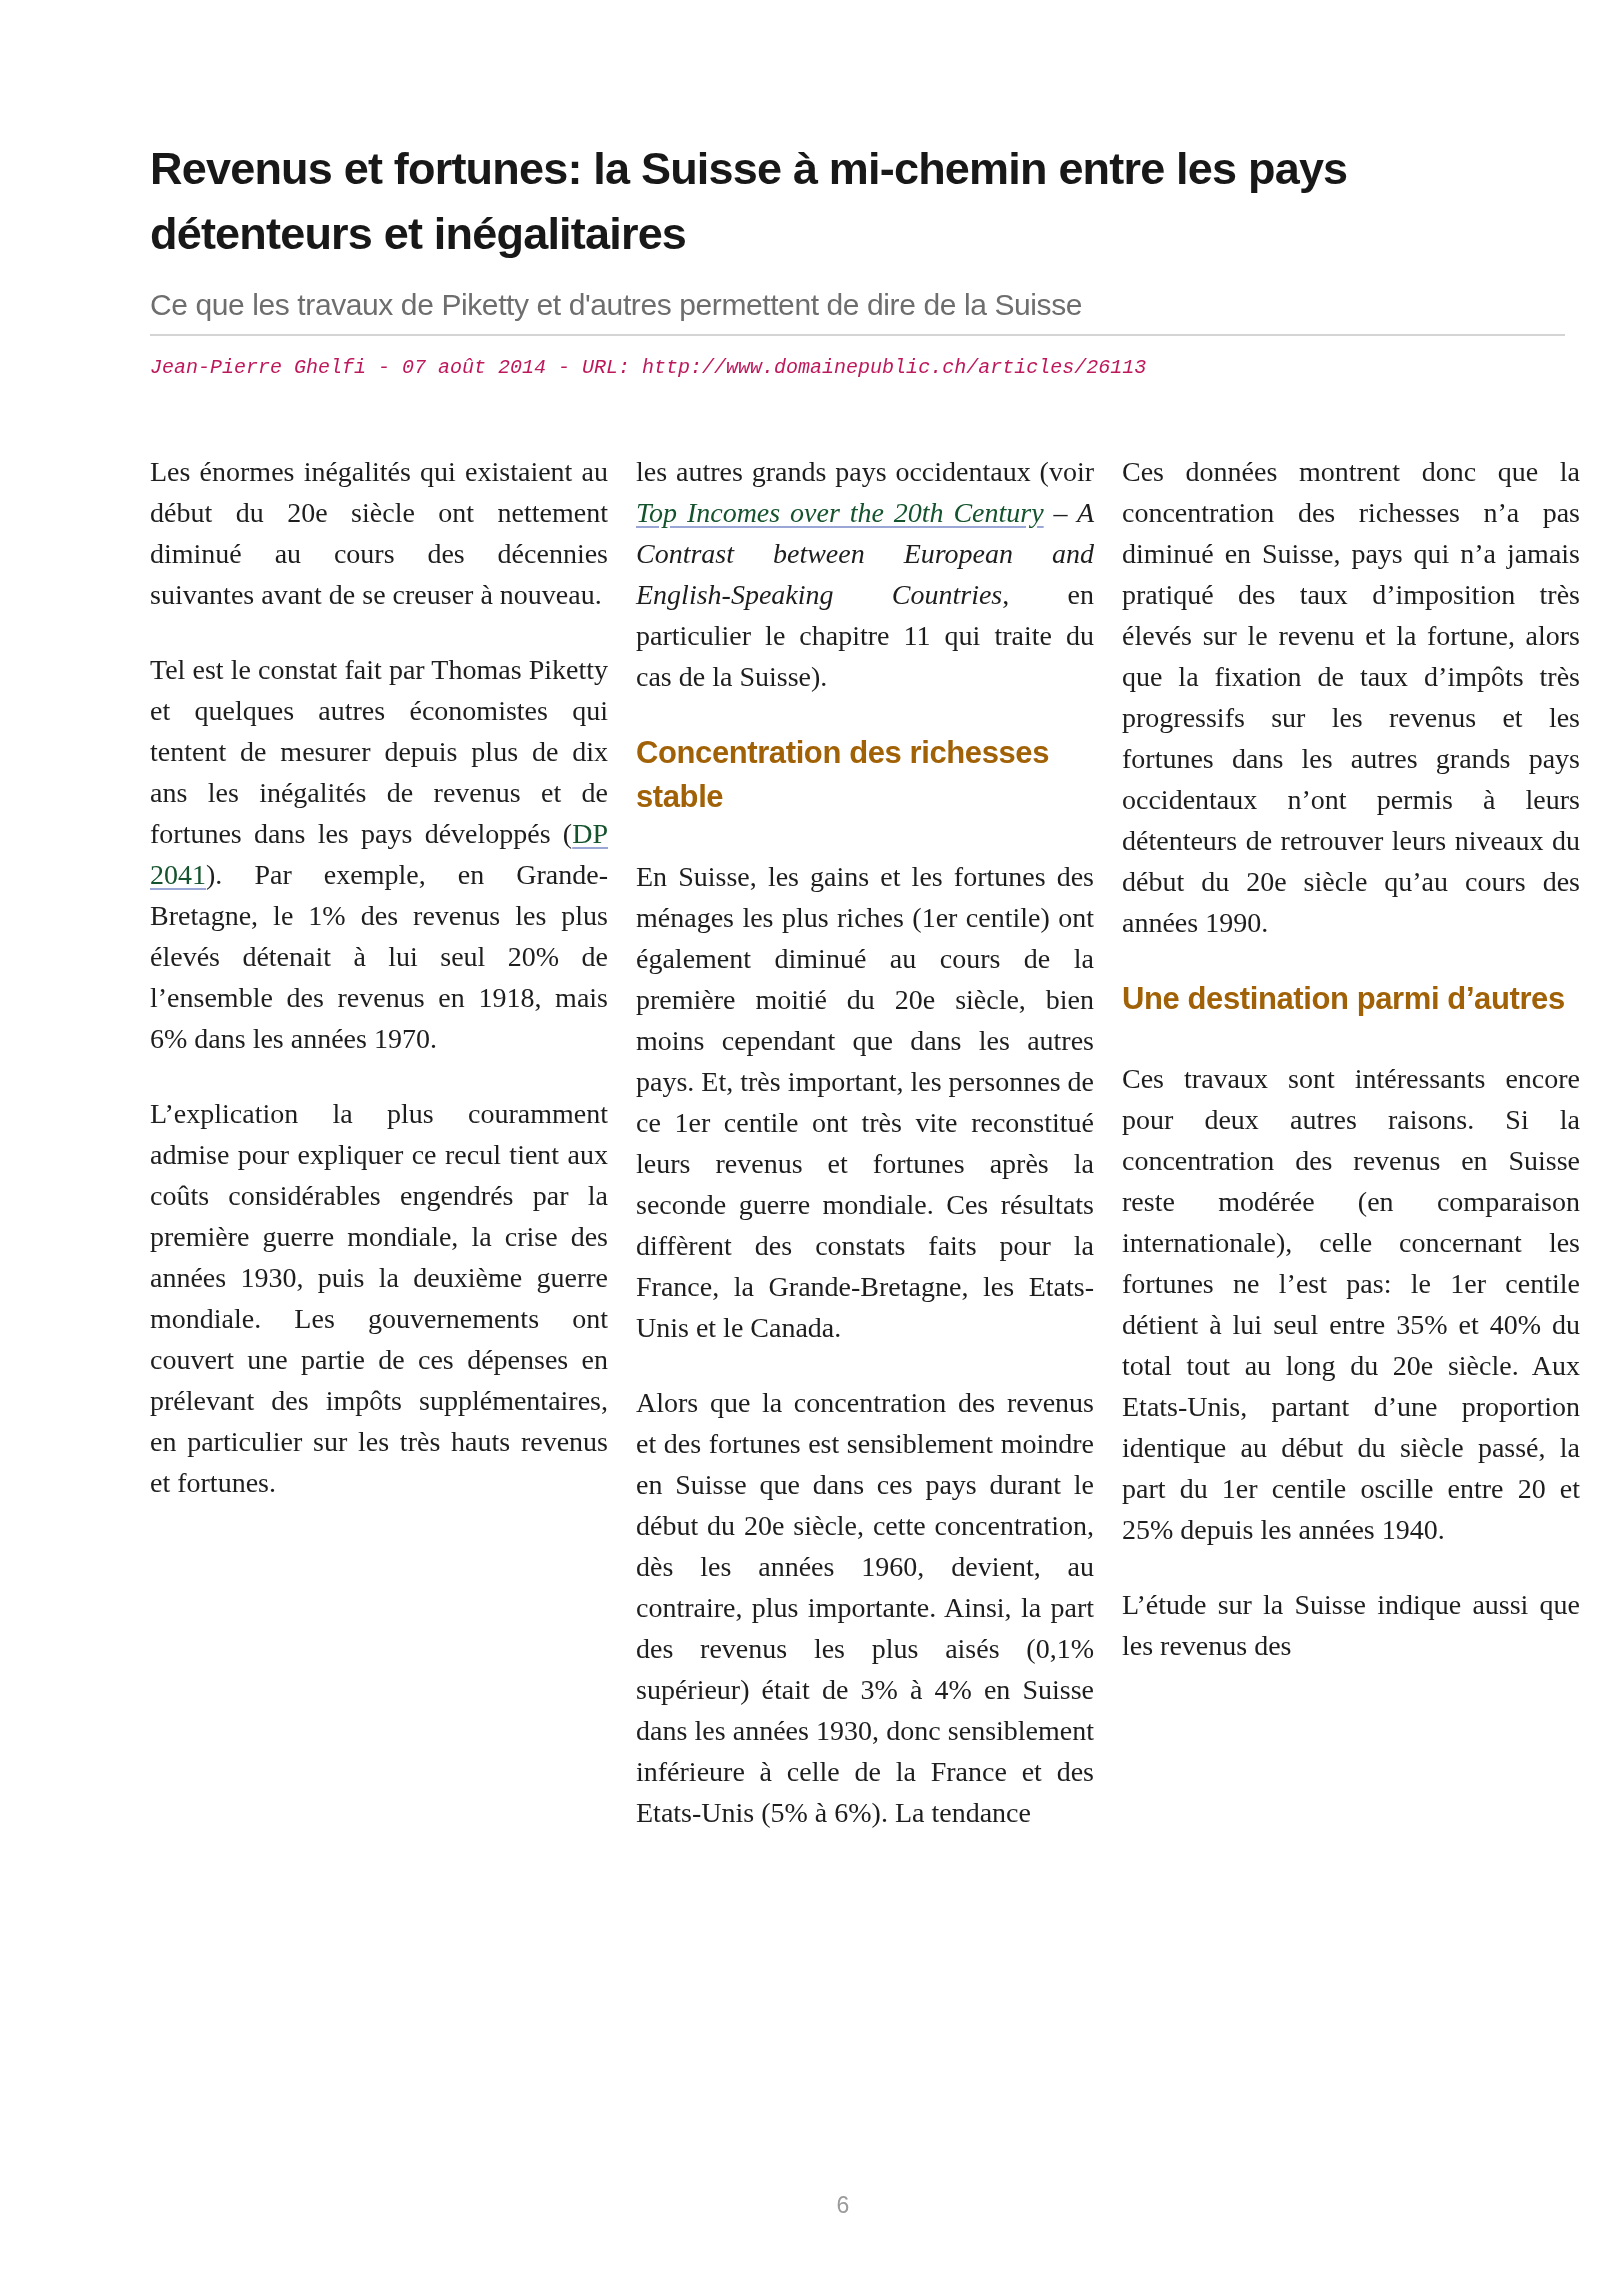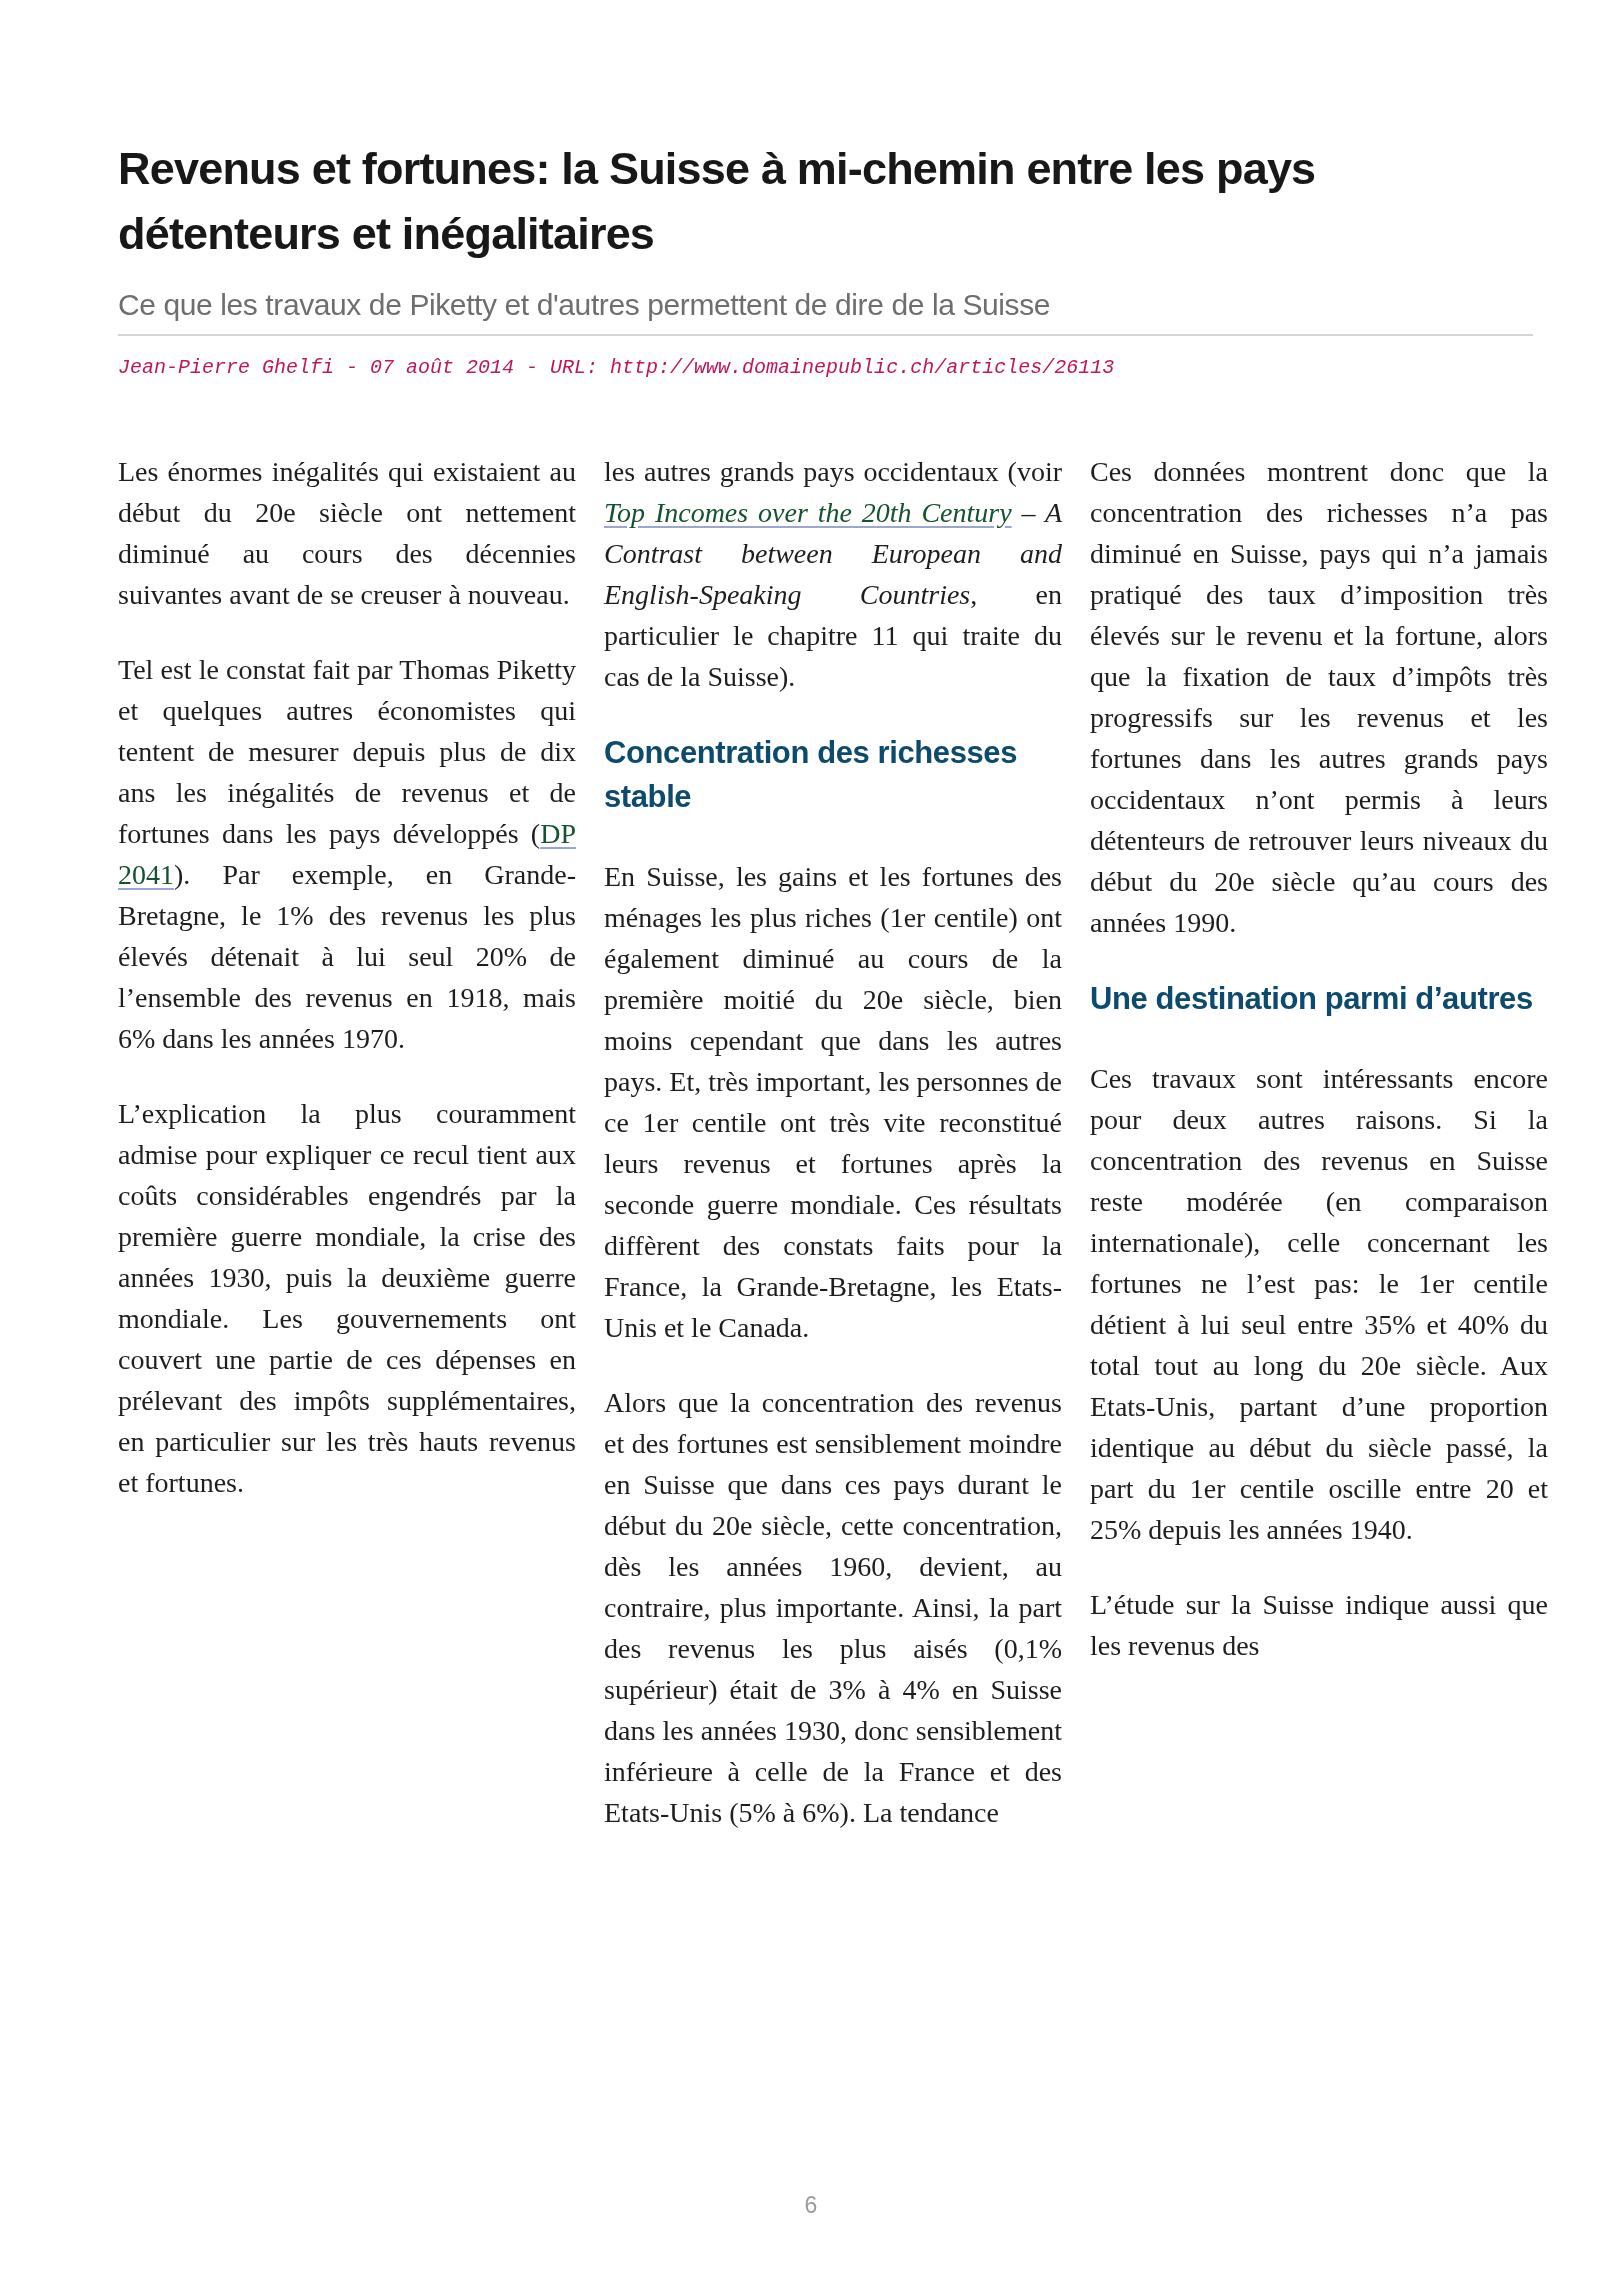--- a/index.html
+++ b/index.html
@@ -1,21 +1,21 @@
 <!DOCTYPE html>
 <html lang="fr" style="font-size:13px"><head>
 <meta charset="utf-8">
 <style>
   html,body{margin:0;padding:0;background:#ffffff;}
   body{
     width:1622px;height:2295px;position:relative;
     font-family:"Liberation Serif", serif;
     -webkit-font-smoothing:antialiased;
   }
-  .page{position:absolute;inset:0;background:#ffffff;overflow:hidden;}
+  .page{position:absolute;inset:0;background:#ffffff;overflow:hidden;margin-left:32px;}
 
   .article-header{position:absolute;left:118px;top:136px;width:1415px;}
   h1.title{
     margin:0;font-family:"Liberation Sans", sans-serif;font-weight:700;
     font-size:45px;line-height:65px;color:#181818;letter-spacing:-0.8px;
   }
   h1.title .tline{display:block;}
   .subtitle{
     margin:21px 0 0 0;font-family:"Liberation Sans", sans-serif;
     font-size:30px;line-height:36px;color:#6e6e6e;letter-spacing:-0.4px;
@@ -37,21 +37,21 @@
     display:flex;gap:28px;align-items:flex-start;
   }
   .col{width:458px;flex:0 0 458px;}
 
   .body-p{
     margin:0 0 34px 0;font-size:28px;line-height:41px;
     text-align:justify;color:#1e1e1e;
   }
   .col h2{
     font-family:"Liberation Sans", sans-serif;font-weight:700;
-    font-size:31px;line-height:44px;color:#0c4a6e;letter-spacing:-0.4px;
+    font-size:31px;line-height:44px;color:#a16207;letter-spacing:-0.4px;
     margin:8px 0 37px 0;
   }
   a.inline-link{
     color:#14532d;text-decoration:underline;
     text-decoration-color:#9aa6d6;text-underline-offset:4px;
   }
   a.inline-link.it{font-style:italic;}
   em{font-style:italic;}
 
   .page-footer{

